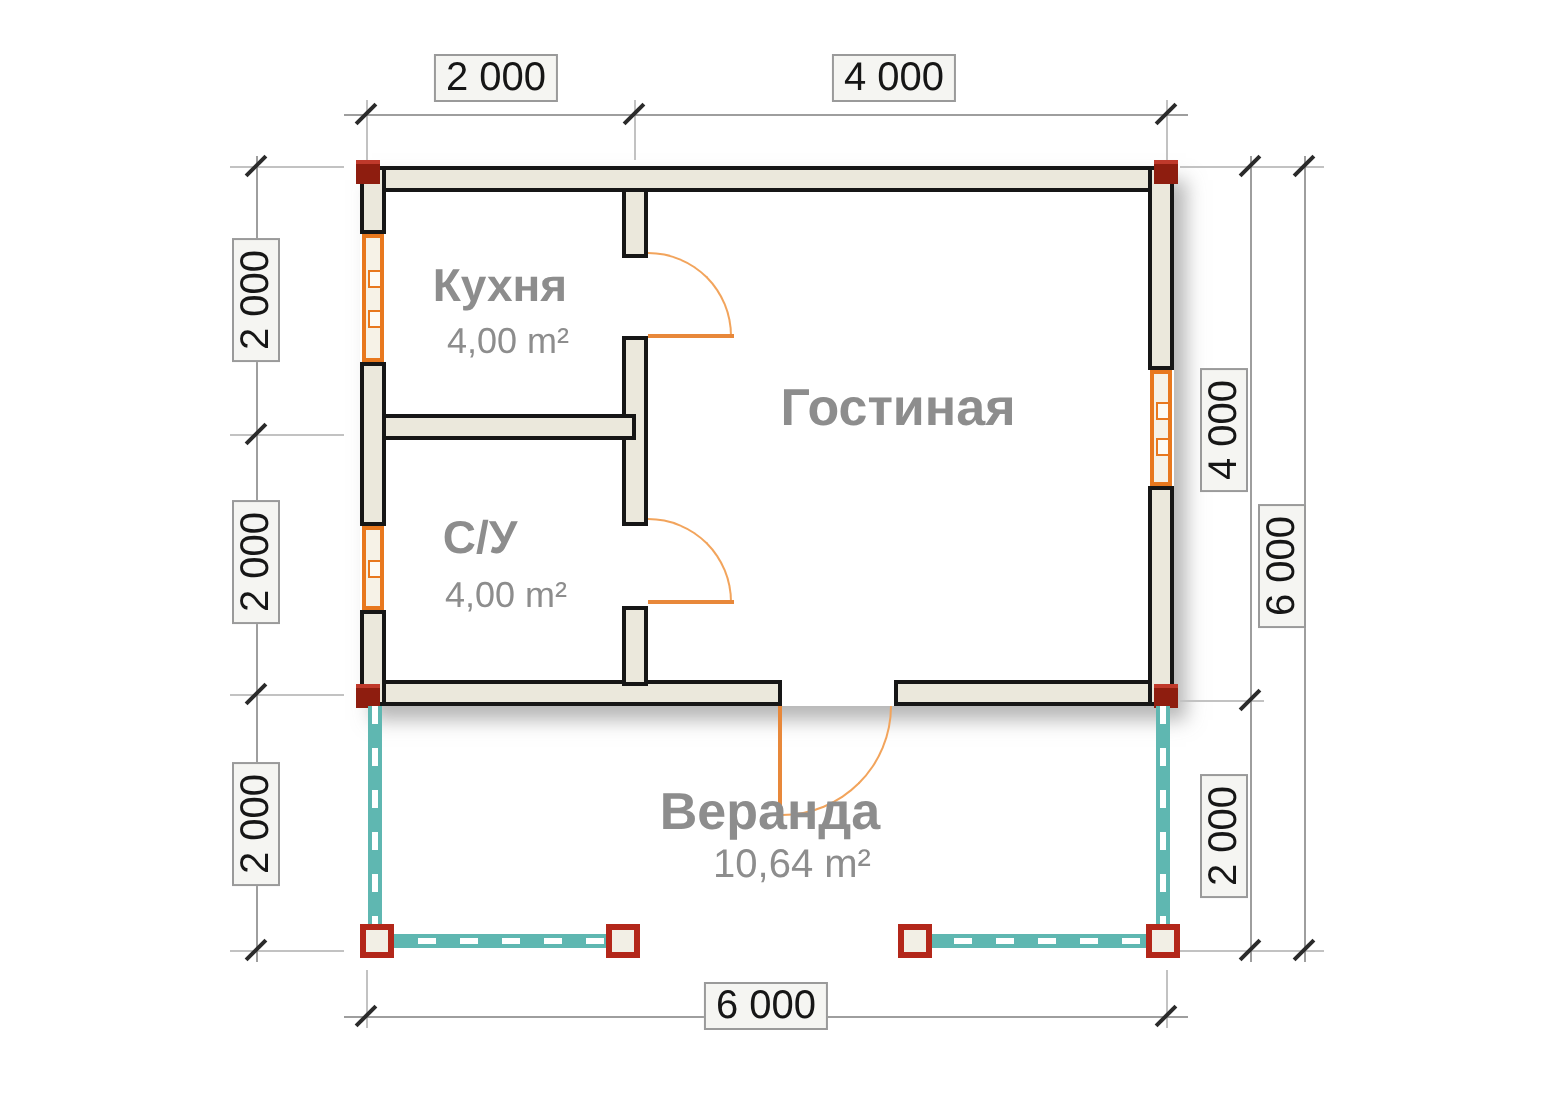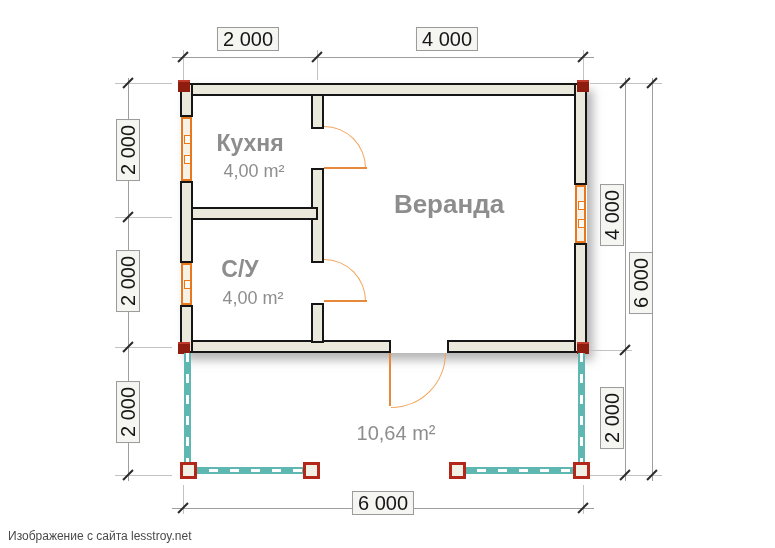--- a/index.html
+++ b/index.html
@@ -82,21 +82,22 @@
   <div class="rail-h" style="left:456px;top:467px;width:125px;height:7px;"></div>
   <div class="post" style="left:180px;top:462px;"></div>
   <div class="post" style="left:303px;top:462px;"></div>
   <div class="post" style="left:449px;top:462px;"></div>
   <div class="post" style="left:573px;top:462px;"></div>
 
   <div class="room-name" style="left:250px;top:143px;font-size:23px;">Кухня</div>
   <div class="room-area" style="left:254px;top:171px;font-size:18px;">4,00 m²</div>
   <div class="room-name" style="left:240px;top:269px;font-size:23px;">С/У</div>
   <div class="room-area" style="left:253px;top:298px;font-size:18px;">4,00 m²</div>
-  <div class="room-name" style="left:449px;top:204px;font-size:26px;">Веранда</div>
+  <div class="room-name" style="left:449px;top:204px;font-size:26px;">Гостиная</div>
+  <div class="room-name" style="left:385px;top:406px;font-size:26px;">Веранда</div>
   <div class="room-area" style="left:396px;top:433px;font-size:20px;">10,64 m²</div>
 
   <div class="ext" style="left:183px;top:50px;width:1px;height:30px;"></div>
   <div class="ext" style="left:317px;top:50px;width:1px;height:30px;"></div>
   <div class="ext" style="left:583px;top:50px;width:1px;height:30px;"></div>
   <div class="dimline" style="left:172px;top:57px;width:422px;height:1px;"></div>
   <div class="tick" style="left:183px;top:57px;"></div>
   <div class="tick" style="left:317px;top:57px;"></div>
   <div class="tick" style="left:583px;top:57px;"></div>
   <div class="dimlabel" style="left:248px;top:39px;">2 000</div>
@@ -129,15 +130,14 @@
   <div class="tick" style="left:652px;top:475px;"></div>
   <div class="dimlabel rot" style="left:641px;top:283px;">6 000</div>
 
   <div class="ext" style="left:183px;top:485px;width:1px;height:29px;"></div>
   <div class="ext" style="left:583px;top:485px;width:1px;height:29px;"></div>
   <div class="dimline" style="left:172px;top:508px;width:422px;height:1px;"></div>
   <div class="tick" style="left:183px;top:508px;"></div>
   <div class="tick" style="left:583px;top:508px;"></div>
   <div class="dimlabel" style="left:383px;top:503px;">6 000</div>
 
-  <div class="watermark">Изображение с сайта lesstroy.net</div>
 
 </div>
 
 </body></html>

